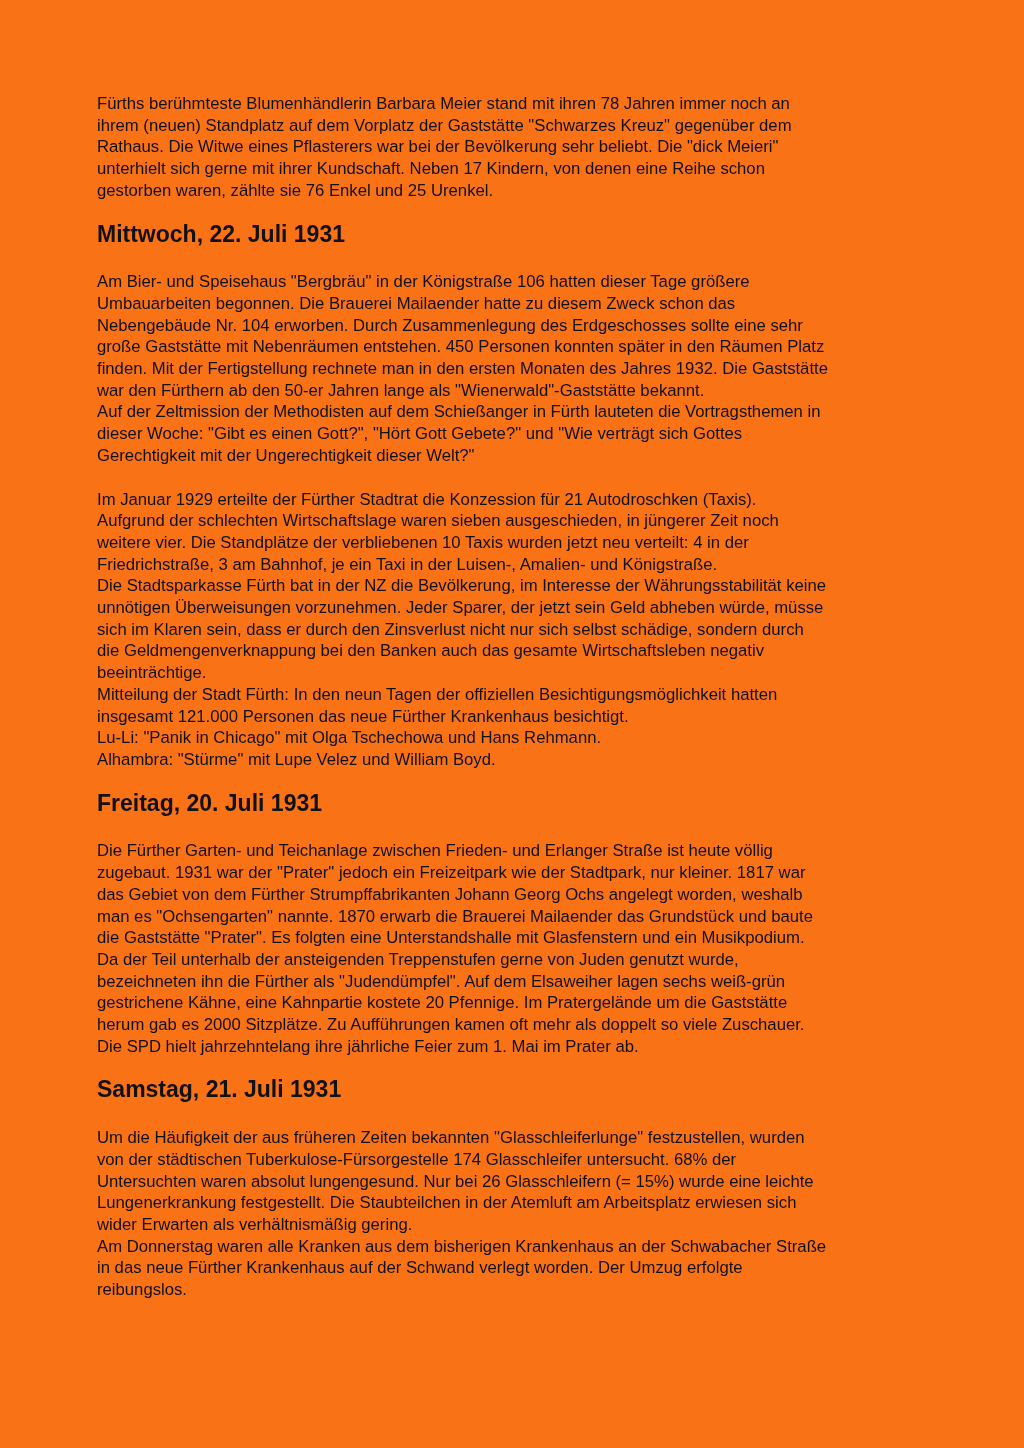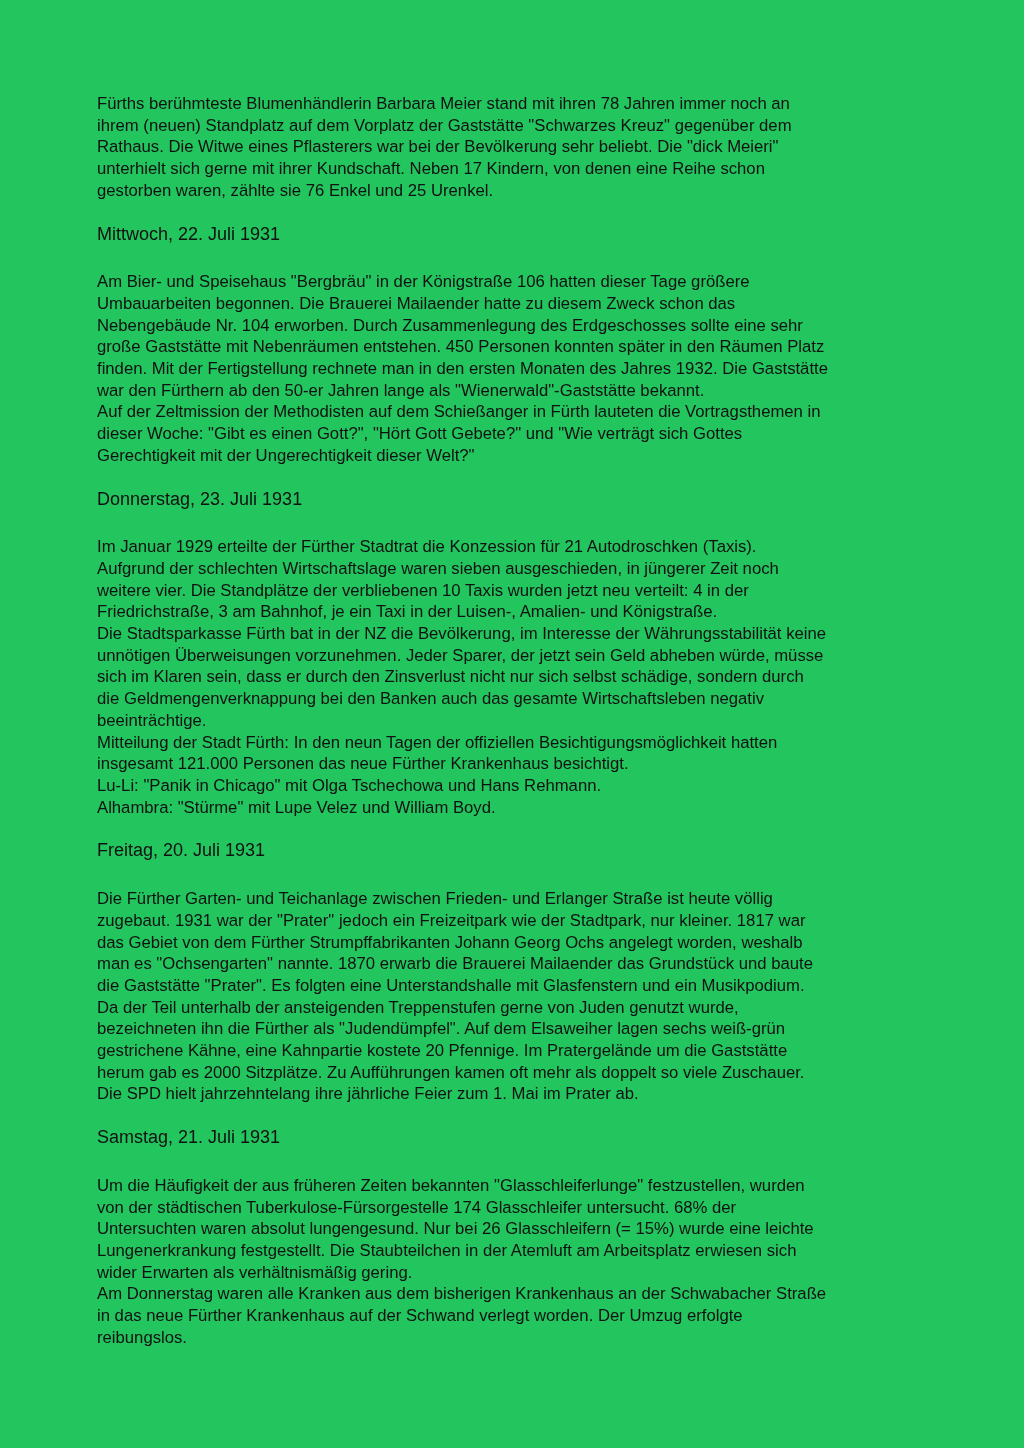--- a/index.html
+++ b/index.html
@@ -4,42 +4,42 @@
 <style>
   html, body {
     margin: 0;
     padding: 0;
     background: #ffffff;
   }
   .page {
     position: relative;
     width: 1024px;
     height: 1448px;
-    background: #22c55e;
+    background: #f97316;
     overflow: hidden;
   }
   .content {
     position: absolute;
     left: 97px;
     top: 93px;
     width: 855px;
     font-family: "Liberation Sans", "DejaVu Sans", sans-serif;
     font-size: 16.7px;
     line-height: 21.7px;
     color: #111111;
   }
   .para {
     margin: 0 0 22px 0;
     white-space: pre-line;
   }
   .heading {
     margin: 0 0 26px 0;
-    font-size: 18px;
+    font-size: 23px;
     line-height: 21.7px;
-    font-weight: normal;
+    font-weight: bold;
     color: #111111;
   }
 </style>
 </head>
 <body>
 
 <div class="page">
   <div class="content">
 
     <p class="para">Fürths berühmteste Blumenhändlerin Barbara Meier stand mit ihren 78 Jahren immer noch an
@@ -53,21 +53,20 @@
     <p class="para">Am Bier- und Speisehaus "Bergbräu" in der Königstraße 106 hatten dieser Tage größere
 Umbauarbeiten begonnen. Die Brauerei Mailaender hatte zu diesem Zweck schon das
 Nebengebäude Nr. 104 erworben. Durch Zusammenlegung des Erdgeschosses sollte eine sehr
 große Gaststätte mit Nebenräumen entstehen. 450 Personen konnten später in den Räumen Platz
 finden. Mit der Fertigstellung rechnete man in den ersten Monaten des Jahres 1932. Die Gaststätte
 war den Fürthern ab den 50-er Jahren lange als "Wienerwald"-Gaststätte bekannt.
 Auf der Zeltmission der Methodisten auf dem Schießanger in Fürth lauteten die Vortragsthemen in
 dieser Woche: "Gibt es einen Gott?", "Hört Gott Gebete?" und "Wie verträgt sich Gottes
 Gerechtigkeit mit der Ungerechtigkeit dieser Welt?"</p>
 
-    <h2 class="heading">Donnerstag, 23. Juli 1931</h2>
 
     <p class="para">Im Januar 1929 erteilte der Fürther Stadtrat die Konzession für 21 Autodroschken (Taxis).
 Aufgrund der schlechten Wirtschaftslage waren sieben ausgeschieden, in jüngerer Zeit noch
 weitere vier. Die Standplätze der verbliebenen 10 Taxis wurden jetzt neu verteilt: 4 in der
 Friedrichstraße, 3 am Bahnhof, je ein Taxi in der Luisen-, Amalien- und Königstraße.
 Die Stadtsparkasse Fürth bat in der NZ die Bevölkerung, im Interesse der Währungsstabilität keine
 unnötigen Überweisungen vorzunehmen. Jeder Sparer, der jetzt sein Geld abheben würde, müsse
 sich im Klaren sein, dass er durch den Zinsverlust nicht nur sich selbst schädige, sondern durch
 die Geldmengenverknappung bei den Banken auch das gesamte Wirtschaftsleben negativ
 beeinträchtige.

